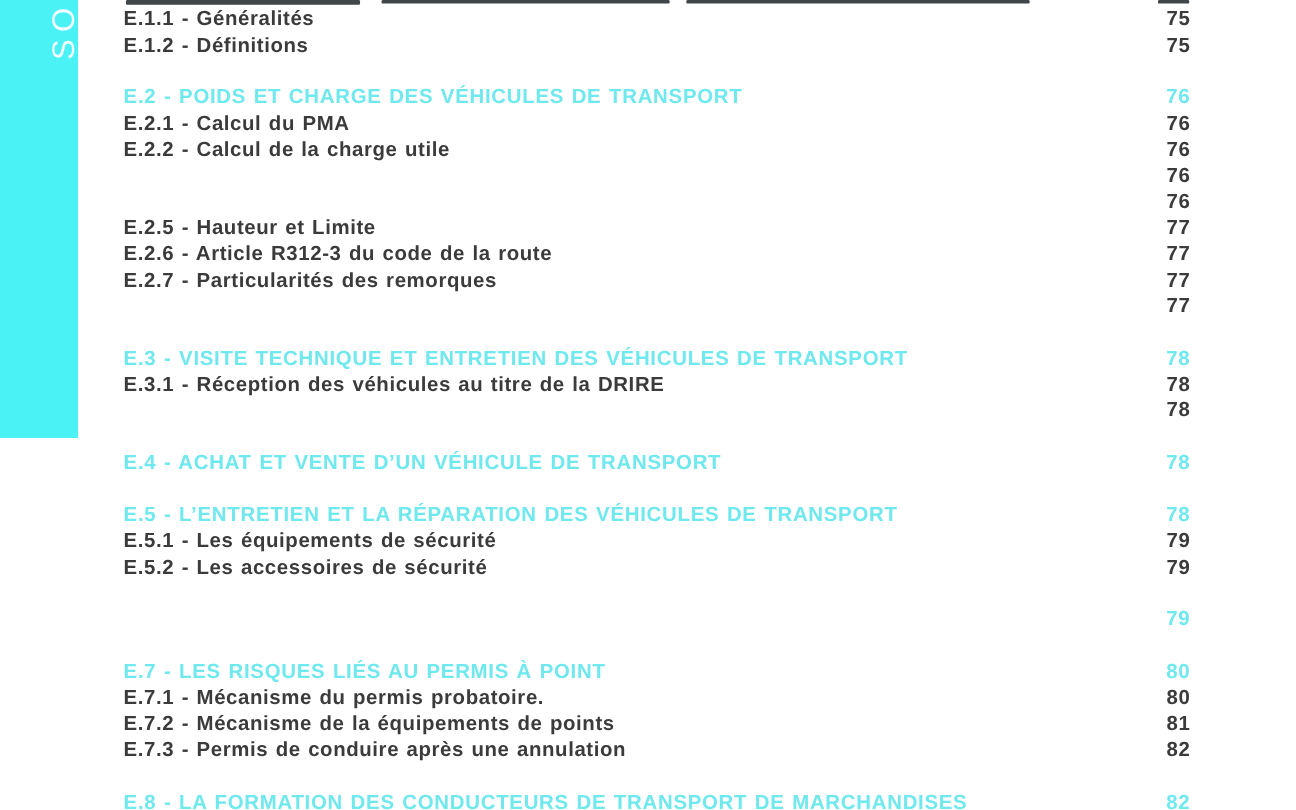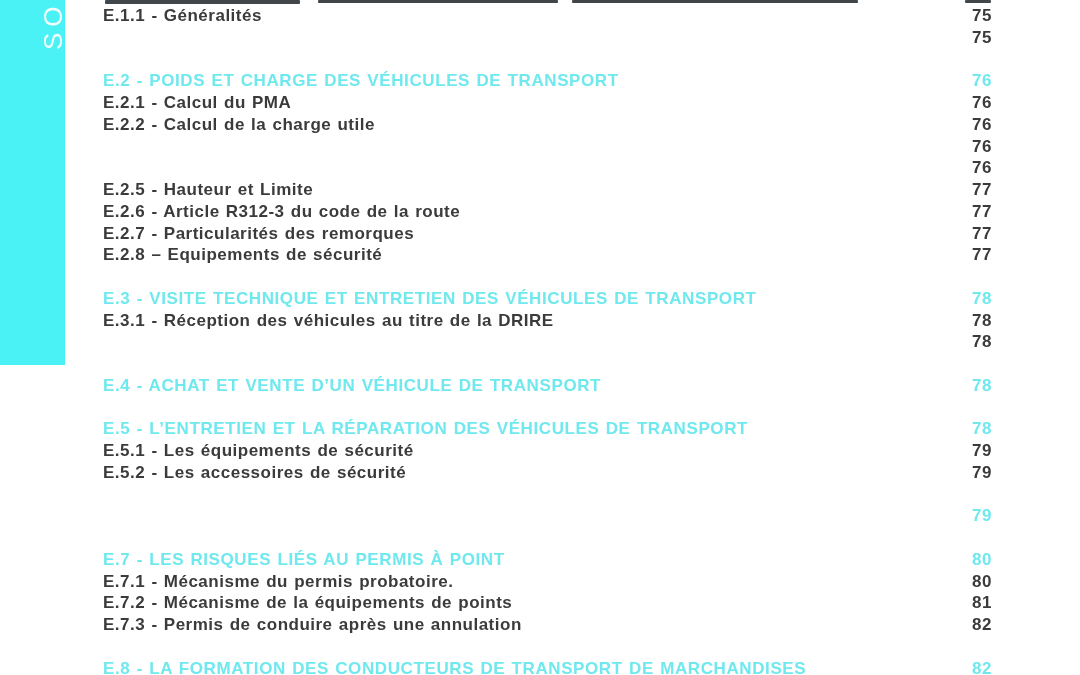--- a/index.html
+++ b/index.html
@@ -50,20 +50,21 @@
     <span class="remnant-seg seg3"></span>
     <span class="remnant-seg seg4"></span>
   </div>
 
   <div class="toc" id="toc">
       <div class="row">
         <span class="label">E.1.1 - Généralités</span>
         <span class="page-num">75</span>
       </div>
       <div class="row">
+        <span class="label">E.1.2 - Définitions</span>
         <span class="page-num">75</span>
       </div>
       <div class="spacer"></div>
       <div class="row heading">
         <span class="label">E.2 - POIDS ET CHARGE DES VÉHICULES DE TRANSPORT</span>
         <span class="page-num">76</span>
       </div>
       <div class="row">
         <span class="label">E.2.1 - Calcul du PMA</span>
         <span class="page-num">76</span>
@@ -84,21 +85,20 @@
       </div>
       <div class="row">
         <span class="label">E.2.6 - Article R312-3 du code de la route</span>
         <span class="page-num">77</span>
       </div>
       <div class="row">
         <span class="label">E.2.7 - Particularités des remorques</span>
         <span class="page-num">77</span>
       </div>
       <div class="row">
-        <span class="label">E.2.8 – Equipements de sécurité</span>
         <span class="page-num">77</span>
       </div>
       <div class="spacer"></div>
       <div class="row heading">
         <span class="label">E.3 - VISITE TECHNIQUE ET ENTRETIEN DES VÉHICULES DE TRANSPORT</span>
         <span class="page-num">78</span>
       </div>
       <div class="row">
         <span class="label">E.3.1 - Réception des véhicules au titre de la DRIRE</span>
         <span class="page-num">78</span>

